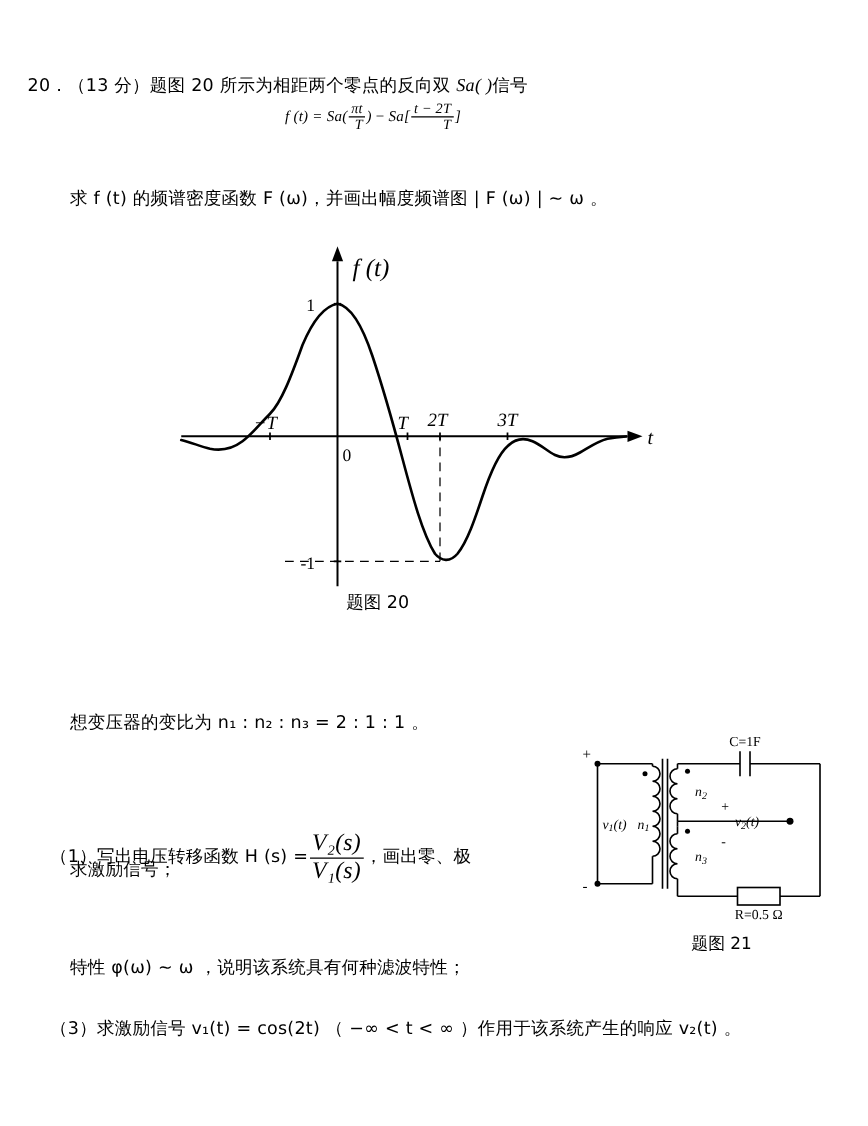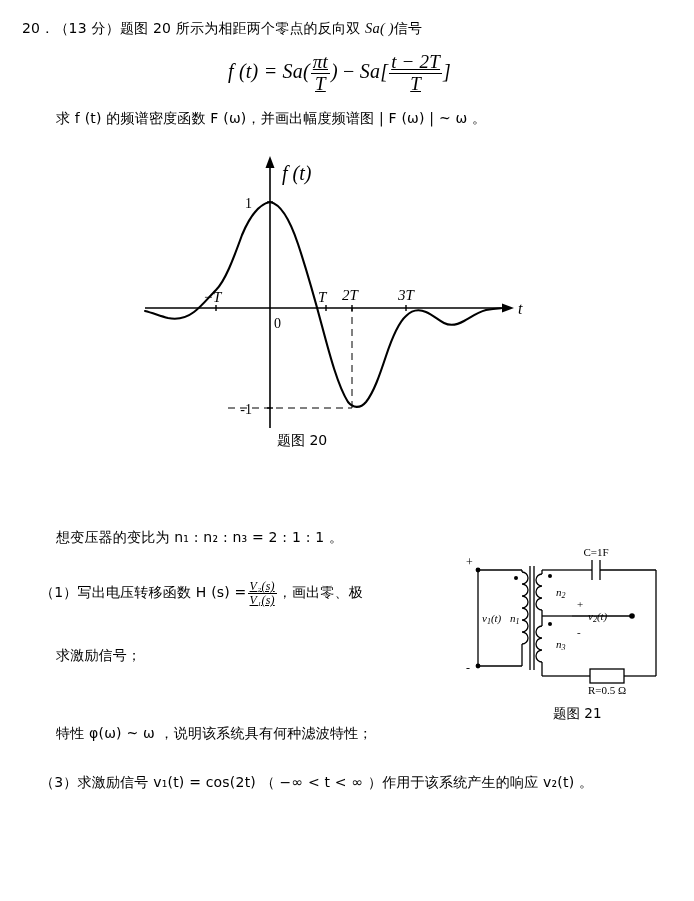--- a/index.html
+++ b/index.html
@@ -12,39 +12,39 @@
     height: 901px;
     position: relative;
     font-family: "Liberation Serif", serif;
     color: #000000;
     overflow: hidden;
   }
   .page {
     position: relative;
     width: 694px;
     height: 770px;
+    margin-top: 41px;
   }
   .blk {
     position: absolute;
     font-size: 14.5px;
     line-height: 1.5;
     letter-spacing: 0.2px;
     white-space: nowrap;
   }
   .cn { font-family: "DejaVu Sans", sans-serif; font-size: 14px; }
   .mathi { font-family: "Liberation Serif", serif; font-style: italic; }
   .mathr { font-family: "Liberation Serif", serif; font-style: normal; }
   .frac {
     display: inline-block;
     vertical-align: middle;
-    text-align: center;
+    text-align: right;
     font-size: 0.95em;
     line-height: 1.08;
     margin: 0 1px;
-    text-decoration: underline;
   }
   .frac .num { display: block; padding: 0 2px; }
   .frac .den { display: block; border-top: 1px solid #000; padding: 0 2px; }
 
   
   #fig20 { position: absolute; left: 120px; top: 150px; width: 420px; height: 300px; }
   #fig20-caption { position: absolute; left: 277px; top: 432px; font-size: 14px; }
 
   
   #fig21 { position: absolute; left: 464px; top: 548px; width: 210px; height: 160px; }
@@ -52,21 +52,21 @@
 </style>
 </head>
 <body>
 
 <div class="page">
 
   <div class="blk" style="left:22px; top:18px;">
     <span class="cn">20．（13 分）题图 20 所示为相距两个零点的反向双 </span><span class="mathi">Sa(  )</span><span class="cn">信号</span>
   </div>
 
-  <div class="blk" style="left:228px; top:52px; font-size:20px;">
+  <div class="blk" style="left:228px; top:40px; font-size:12px;">
     <span class="mathi">f (t) =</span>
     <span class="mathi">Sa(</span><span class="frac"><span class="num mathi">πt</span><span class="den mathi">T</span></span><span class="mathi">)</span>
     <span class="mathr">−</span>
     <span class="mathi">Sa[</span><span class="frac"><span class="num mathi">t − 2T</span><span class="den mathi">T</span></span><span class="mathi">]</span>
   </div>
 
   <div class="blk cn" style="left:56px; top:108px;">求 f (t) 的频谱密度函数 F (ω)，并画出幅度频谱图 | F (ω) | ~ ω 。</div>
 
   <div id="fig20">
     <svg width="420" height="300" viewBox="0 0 420 300">
@@ -113,22 +113,22 @@
       <text x="198" y="152" font-family="Liberation Serif, serif" font-style="italic" font-size="15">T</text>
       <text x="222" y="150" font-family="Liberation Serif, serif" font-style="italic" font-size="15">2T</text>
       <text x="278" y="150" font-family="Liberation Serif, serif" font-style="italic" font-size="15">3T</text>
     </svg>
   </div>
 
   <div id="fig20-caption" class="cn">题图 20</div>
 
   <div class="blk cn" style="left:56px; top:527px;">想变压器的变比为 n₁ : n₂ : n₃ = 2 : 1 : 1 。</div>
 
-  <div class="blk" style="left:40px; top:580px;">
-    <span class="cn">（1）</span><span class="cn">写出电压转移函数 H (s) =</span><span class="frac" style="font-size:12px;"><span class="num mathi">V₂(s)</span><span class="den mathi">V₁(s)</span></span><span class="cn">，画出零、极</span>
+  <div class="blk" style="left:40px; top:624px;">
+    <span class="cn">（1）</span><span class="cn">写出电压转移函数 H (s) =</span><span class="frac" style="font-size:19px;"><span class="num mathi">V₂(s)</span><span class="den mathi">V₁(s)</span></span><span class="cn">，画出零、极</span>
   </div>
   <div class="blk cn" style="left:56px; top:645px;">求激励信号；</div>
 
   <div class="blk cn" style="left:56px; top:723px;">特性 φ(ω) ~ ω ，说明该系统具有何种滤波特性；</div>
 
   <div class="blk" style="left:40px; top:772px;">
     <span class="cn">（3）</span><span class="cn">求激励信号 v₁(t) = cos(2t) （ −∞ &lt; t &lt; ∞ ）作用于该系统产生的响应 v₂(t) 。</span>
   </div>
 
   <div id="fig21">

